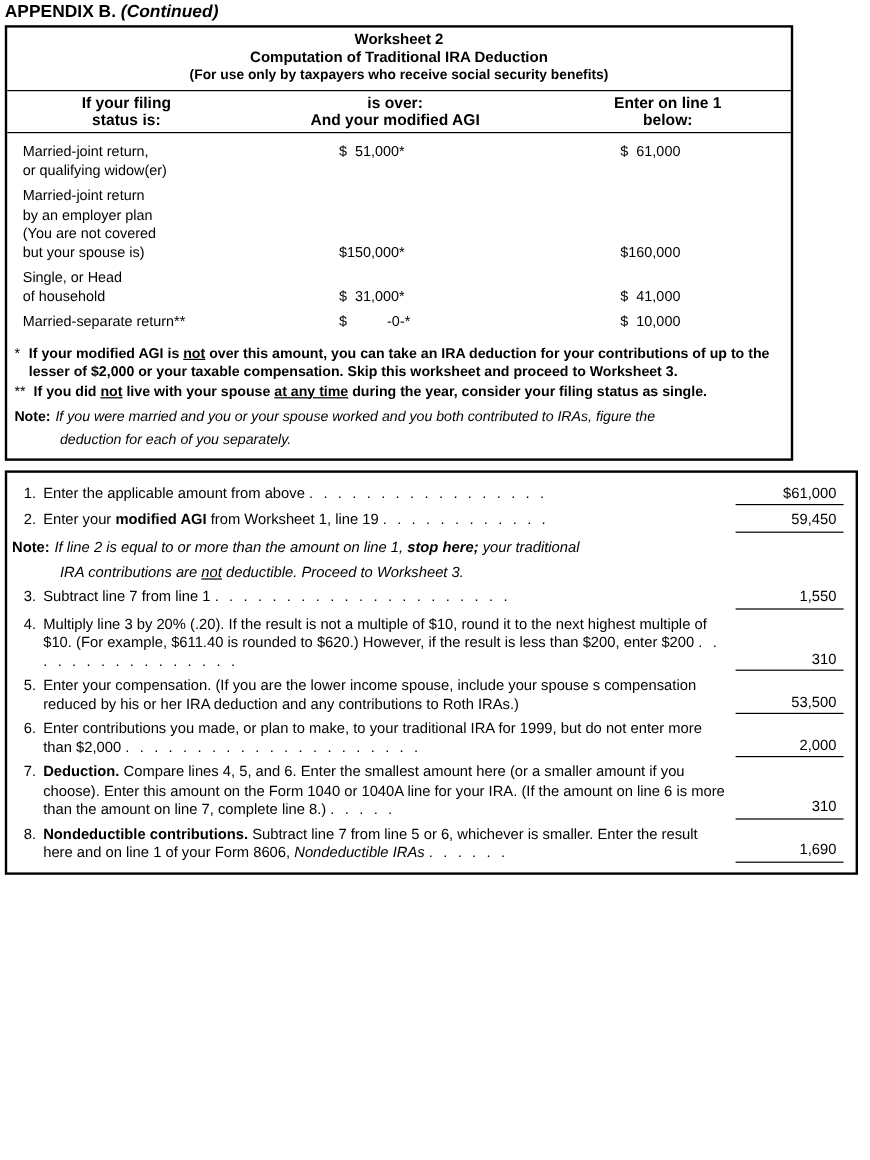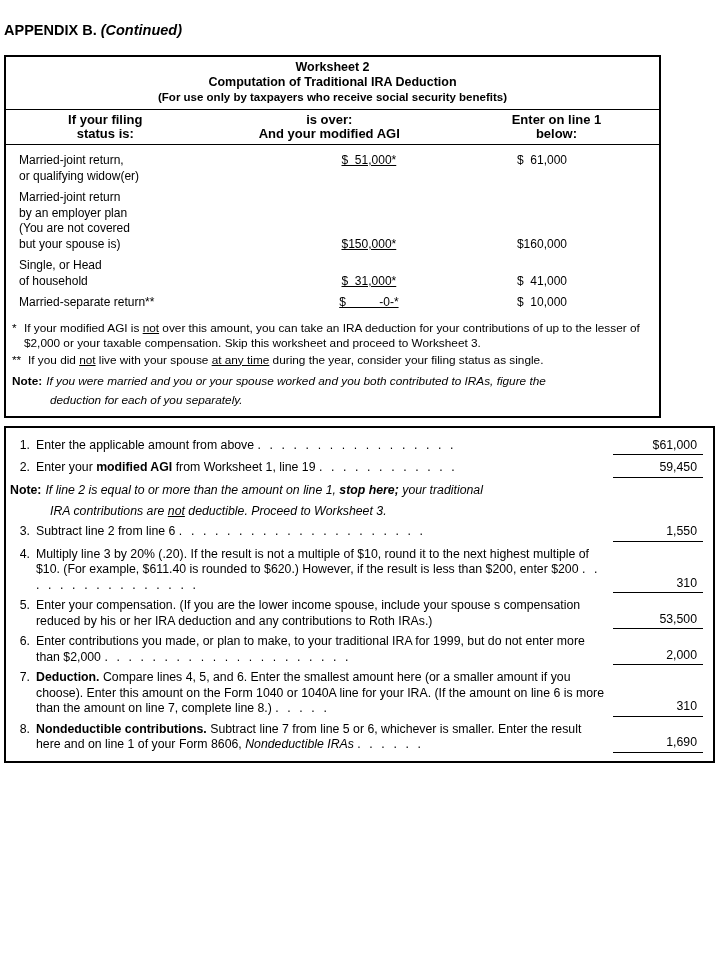--- a/index.html
+++ b/index.html
@@ -15,23 +15,22 @@
     position: relative;
   }
   .page {
     position: relative;
     width: 725px;
     height: 967px;
   }
   .appendix-head {
     font-size: 14.5px;
     font-weight: bold;
-    padding: 2px 0 17px 4px;
+    padding: 2px 0 3px 4px;
     letter-spacing: 0px;
-    margin-top: 20px;
   }
   .appendix-head .cont {
     font-style: italic;
   }
   .wsbox {
     border: 2px solid #000;
     margin: 0 4px 0 4px;
     width: 657px;
     box-sizing: border-box;
   }
@@ -67,24 +66,23 @@
     display: flex;
     line-height: 15.5px;
   }
   .row .c1 {
     width: 300px;
     padding-left: 10px;
     box-sizing: border-box;
   }
   .row .c2 {
     width: 190px;
-    text-align: center;
+    text-align: left;
     box-sizing: border-box;
     white-space: pre;
-    text-decoration: underline;
   }
   .row .c3 {
     width: 215px;
     text-align: right;
     box-sizing: border-box;
     white-space: pre;
     padding-right: 92px;
   }
   .spacer6 { height: 6px; }
 
@@ -94,21 +92,21 @@
     padding: 4px 8px 6px 6px;
   }
   .notes .n {
     display: flex;
   }
   .notes .mark {
     width: 12px;
     flex: none;
   }
   .notes .mark.wide { width: 16px; }
-  .notes .txt { flex: 1; }
+  .notes .txt { flex: 1; font-weight: bold; }
   .u { text-decoration: underline; }
   .ital { font-style: italic; }
   .bold { font-weight: bold; text-align: right; }
   .noteline {
     font-size: 11.8px;
     line-height: 15px;
     padding: 0 8px 4px 6px;
     display: flex;
   }
   .noteline .lbl {
@@ -302,21 +300,21 @@
     </div>
 
     <div class="midnote">
       <div class="lbl">Note:</div>
       <div class="body"><span>If line 2 is equal to or more than the amount on line 1, </span><span class="bold">stop here;</span><span> your traditional</span></div>
     </div>
     <div class="midnote2"><span>IRA contributions are </span><span class="u">not</span><span> deductible. Proceed to Worksheet 3.</span></div>
 
     <div class="li">
       <div class="num">3.</div>
-      <div class="txt"><span>Subtract line 2 from line 6</span> <span class="dots">. . . . . . . . . . . . . . . . . . . . .</span></div>
+      <div class="txt"><span>Subtract line 7 from line 1</span> <span class="dots">. . . . . . . . . . . . . . . . . . . . .</span></div>
       <div class="amt">
           <span class="val">1,550</span>
         </div>
     </div>
 
     <div class="li">
       <div class="num">4.</div>
       <div class="txt"><span>Multiply line 3 by 20% (.20). If the result is not a multiple of $10, round it to the next highest multiple of $10. (For example, $611.40 is rounded to $620.) However, if the result is less than $200, enter $200</span> <span class="dots">. . . . . . . . . . . . . . . .</span></div>
       <div class="amt">
           <span class="val">310</span>

